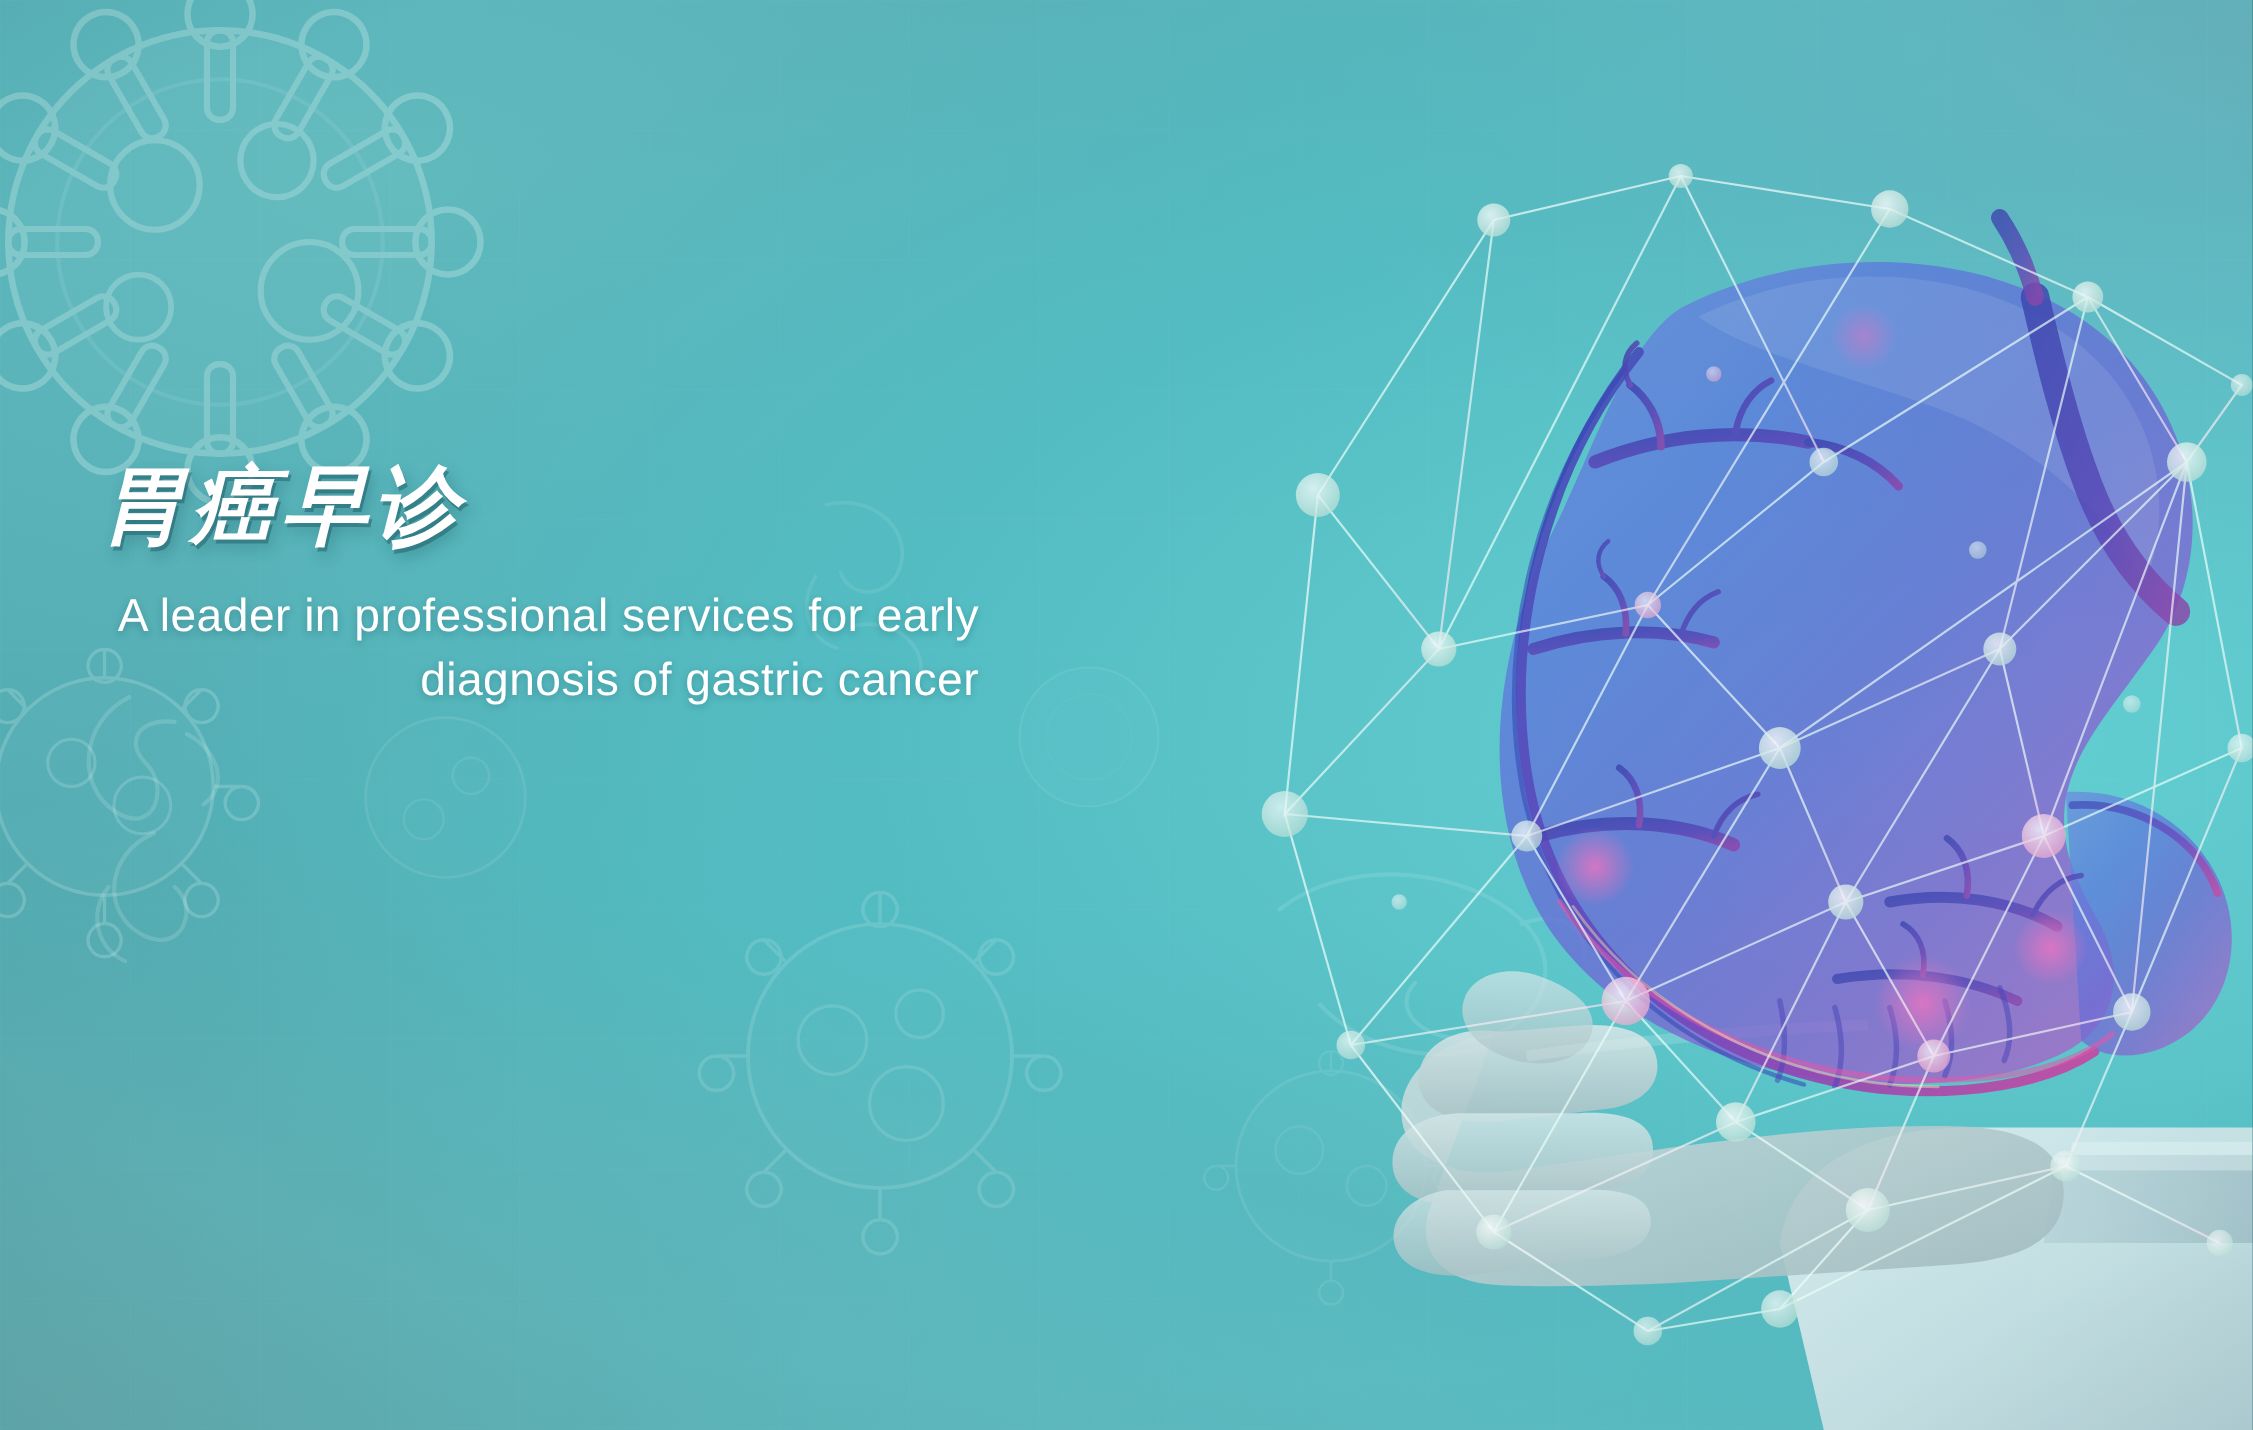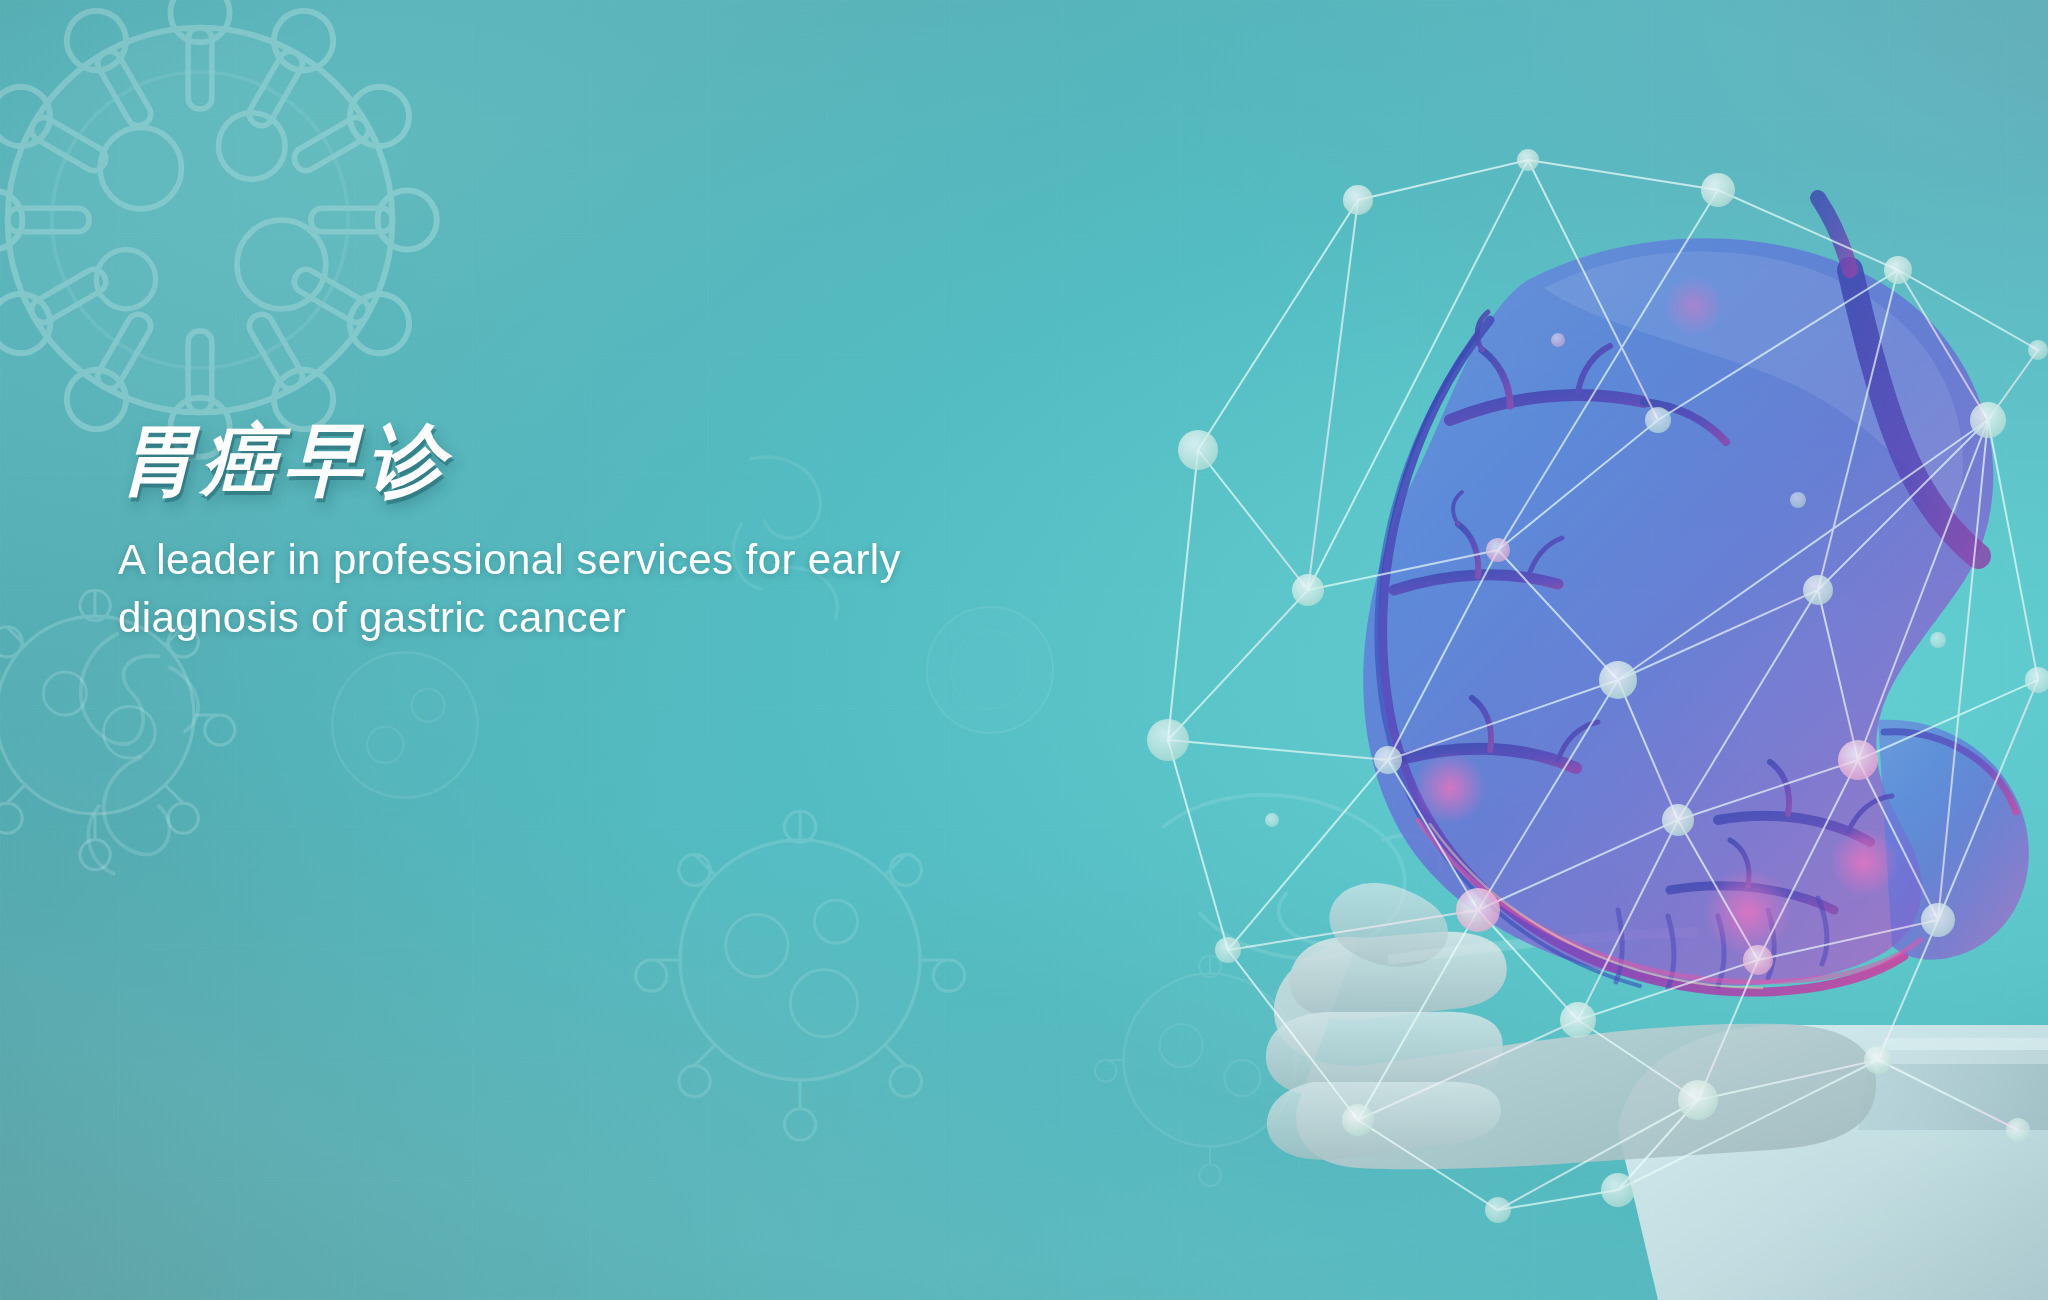--- a/index.html
+++ b/index.html
@@ -54,21 +54,21 @@
   .virus-d{ left:240px;  top:560px;  width:330px; height:330px; opacity:.10;}
   .virus-e{ left:840px;  top:520px;  width:300px; height:300px; opacity:.09;}
   .virus-f{ left:1030px; top:880px;  width:360px; height:360px; opacity:.10;}
   .bact-a { left:40px;   top:600px;  width:230px; height:300px; opacity:.16;}
   .bact-b { left:700px;  top:420px;  width:200px; height:260px; opacity:.10;}
   .bact-c { left:1130px; top:740px;  width:340px; height:300px; opacity:.13;}
 
   
   .copy{
     position:absolute;
-    left:118px; top:415px;
+    left:90px; top:415px;
     width:1060px;
     z-index:6;
   }
   .headline{
     margin:0;
     color:#ffffff;
     font-size:78px;
     line-height:1.16;
     font-weight:bold;
     font-style:italic;
@@ -84,20 +84,21 @@
 
   .subhead{
     margin:26px 0 0 0;
     color:#ffffff;
     font-size:42px;
     line-height:1.38;
     font-weight:normal;
     letter-spacing:.4px;
     max-width:800px;
     text-shadow:0 2px 7px rgba(18,74,84,.30);
+    text-align:right;
   }
 
   
   .art{
     position:absolute;
     right:-10px; top:120px;
     width:1000px; height:1180px;
     z-index:4;
   }
   .art svg{position:absolute; left:0; top:0; width:100%; height:100%;}

